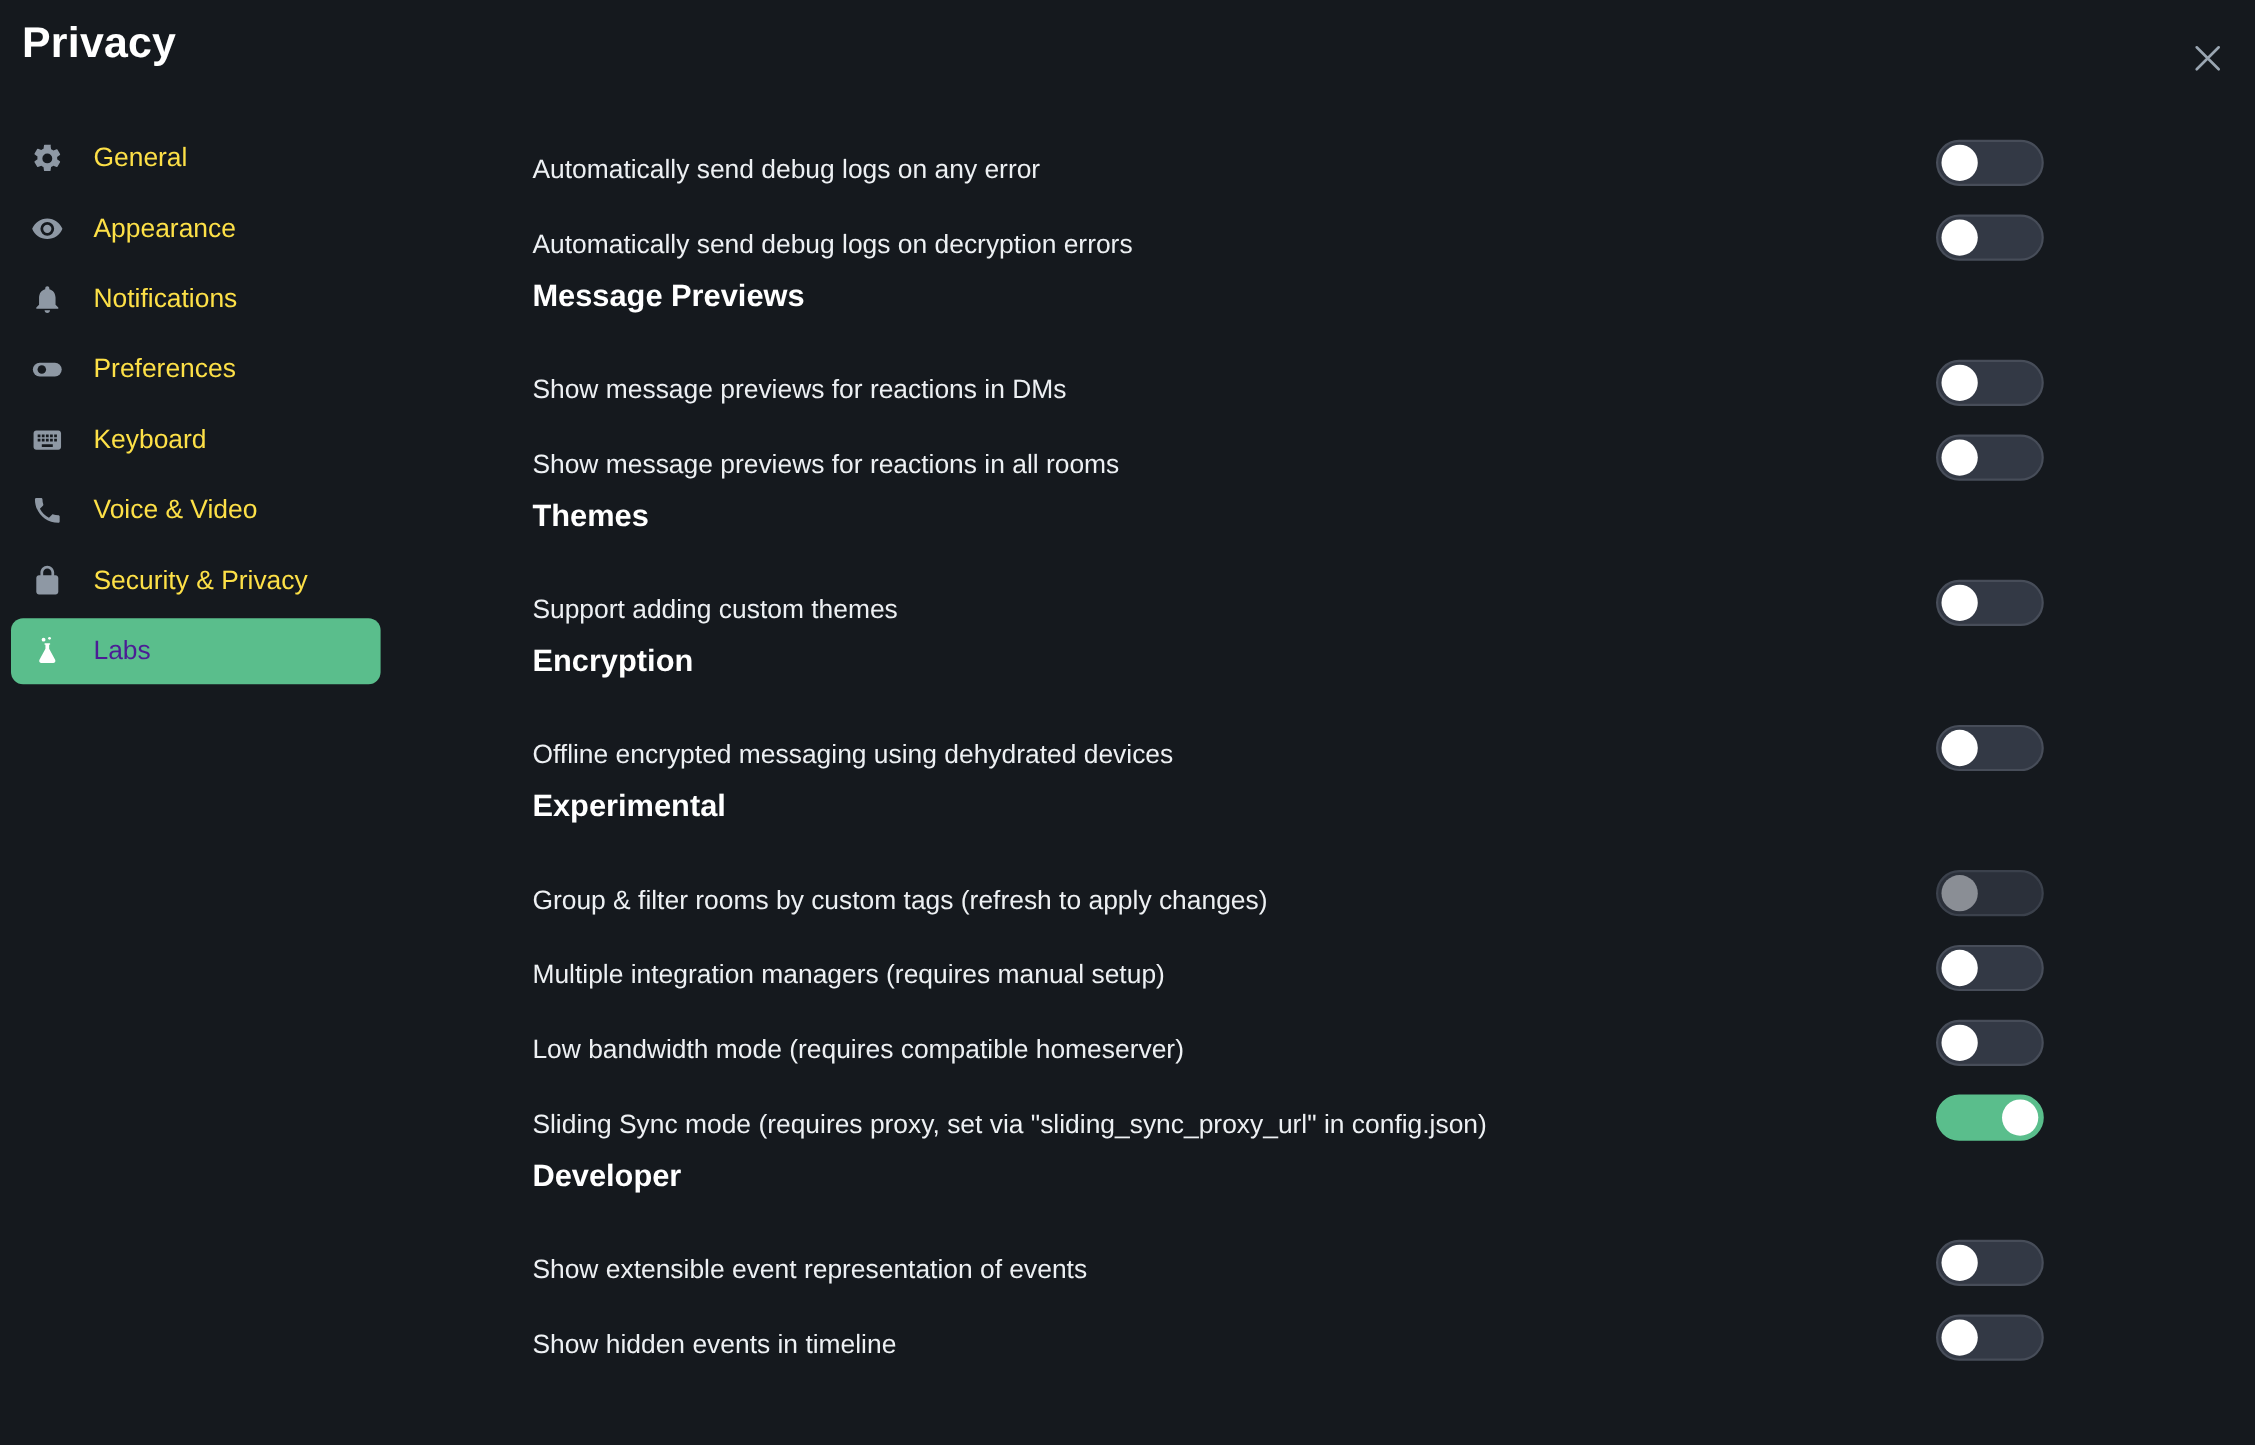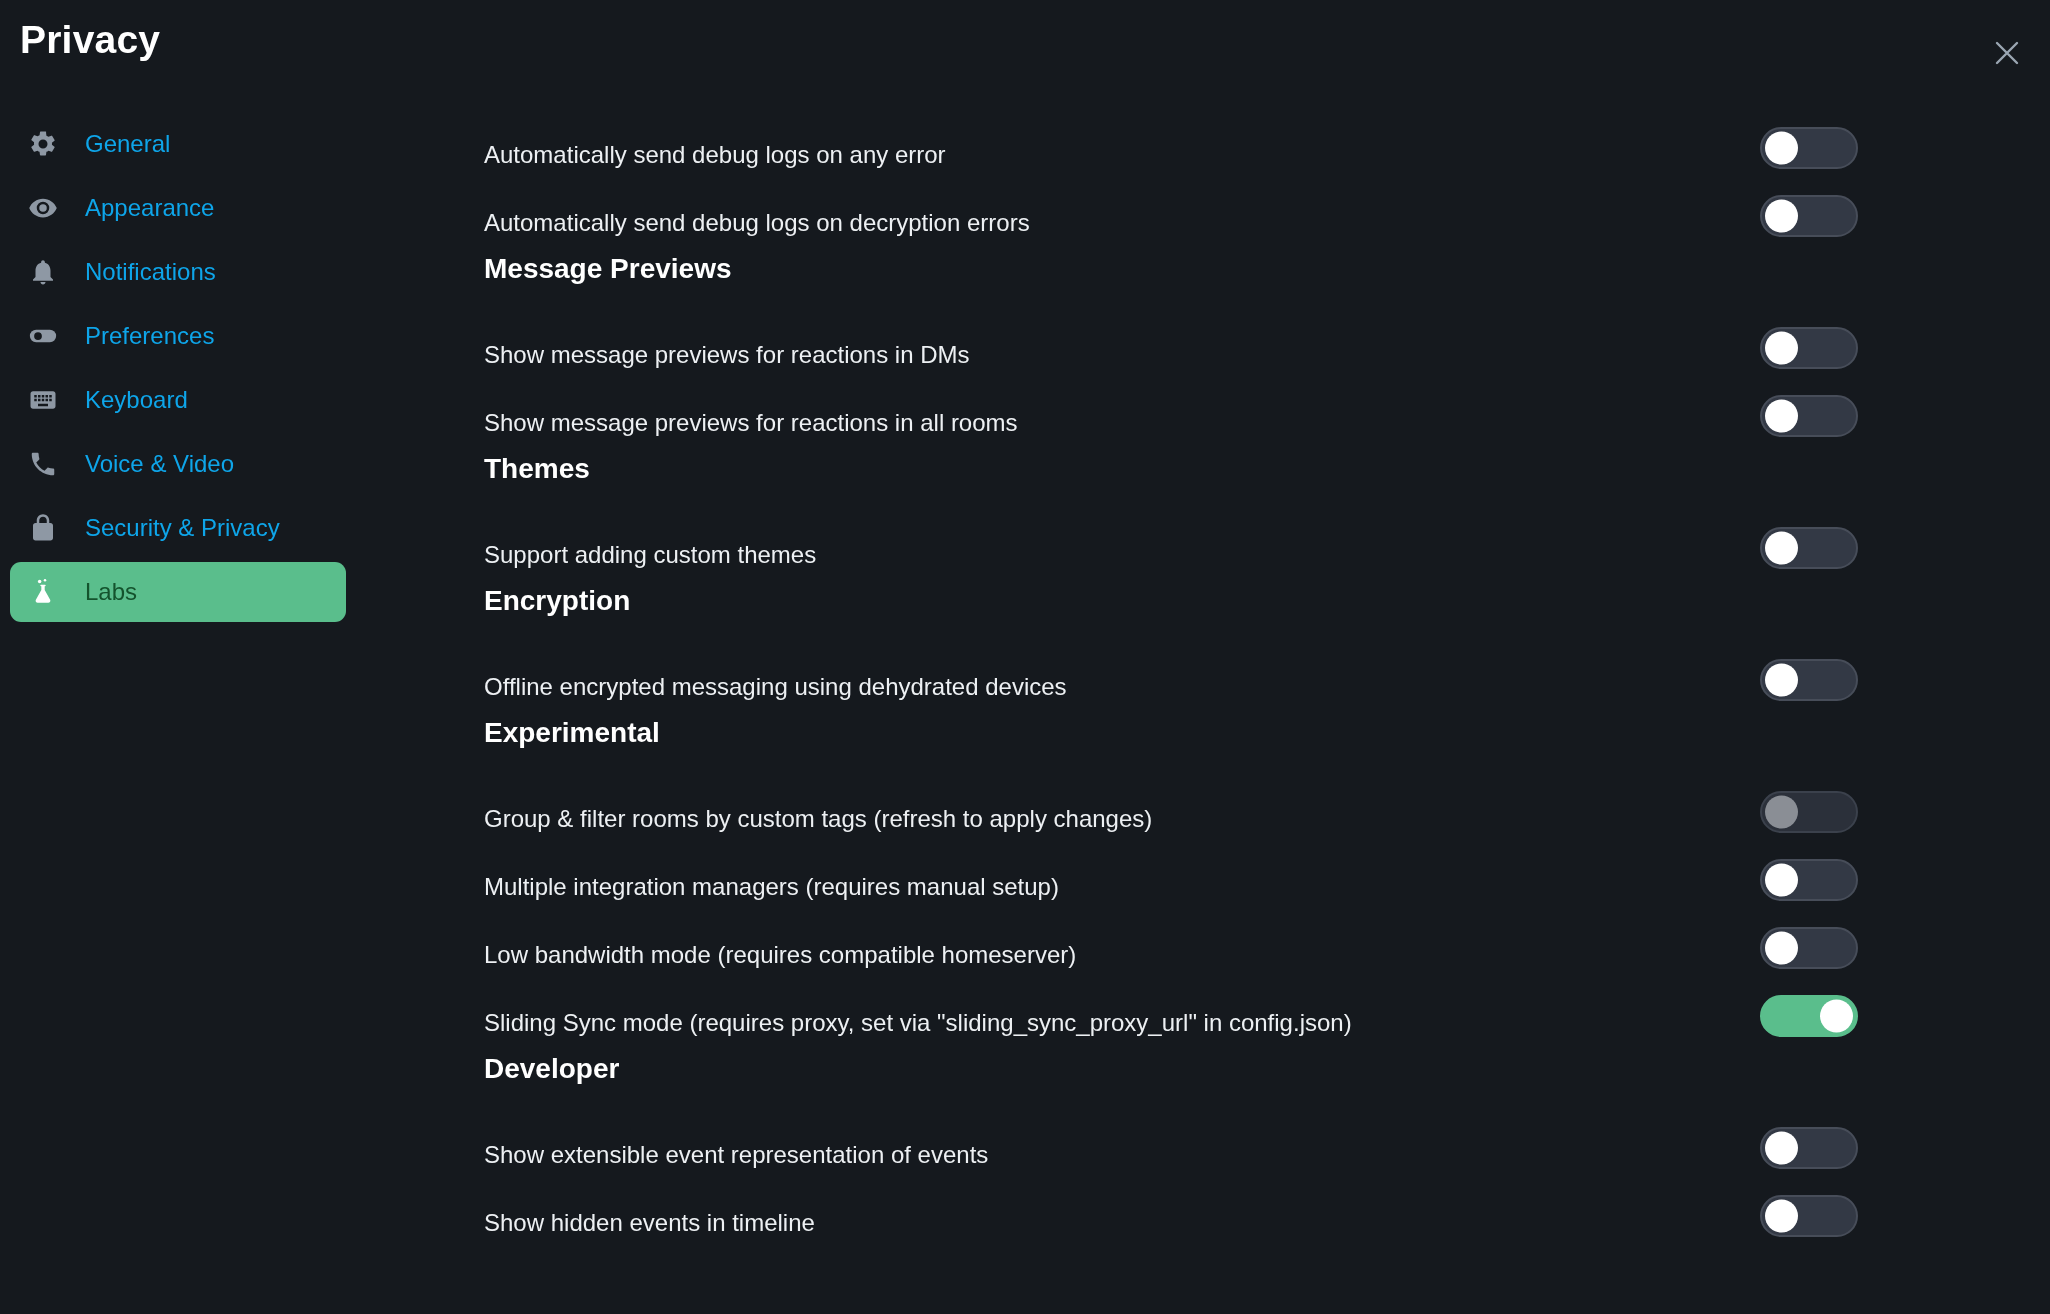--- a/index.html
+++ b/index.html
@@ -23,29 +23,29 @@
   .close-btn svg{width:34px;height:34px;}
 
   
   .sidebar{
     position:absolute;left:10px;top:114px;width:336px;
     display:flex;flex-direction:column;gap:4px;
   }
   .sidebar-item{
     height:60px;display:flex;align-items:center;gap:27px;
     padding:0 14px 0 18px;border-radius:11px;
-    font-size:24px;color:#0ea5e9;cursor:pointer;
+    font-size:24px;color:#fde047;cursor:pointer;
     box-sizing:border-box;
   }
   .sidebar-item .icon{
     width:30px;height:30px;flex:none;color:#8E98A4;
     display:flex;align-items:center;justify-content:center;
   }
   .sidebar-item .icon svg{width:30px;height:30px;}
-  .sidebar-item.selected{background:var(--accent);color:#14532d;align-items:center;}
+  .sidebar-item.selected{background:var(--accent);color:#4c1d95;align-items:center;}
   .sidebar-item.selected .icon{color:#FFFFFF;}
 
   
   .content{
     position:absolute;left:484px;top:101px;width:1374px;
   }
   .heading{
     height:64px;display:flex;align-items:center;
     font-size:28px;font-weight:700;color:#FFFFFF;text-align:center;
   }

